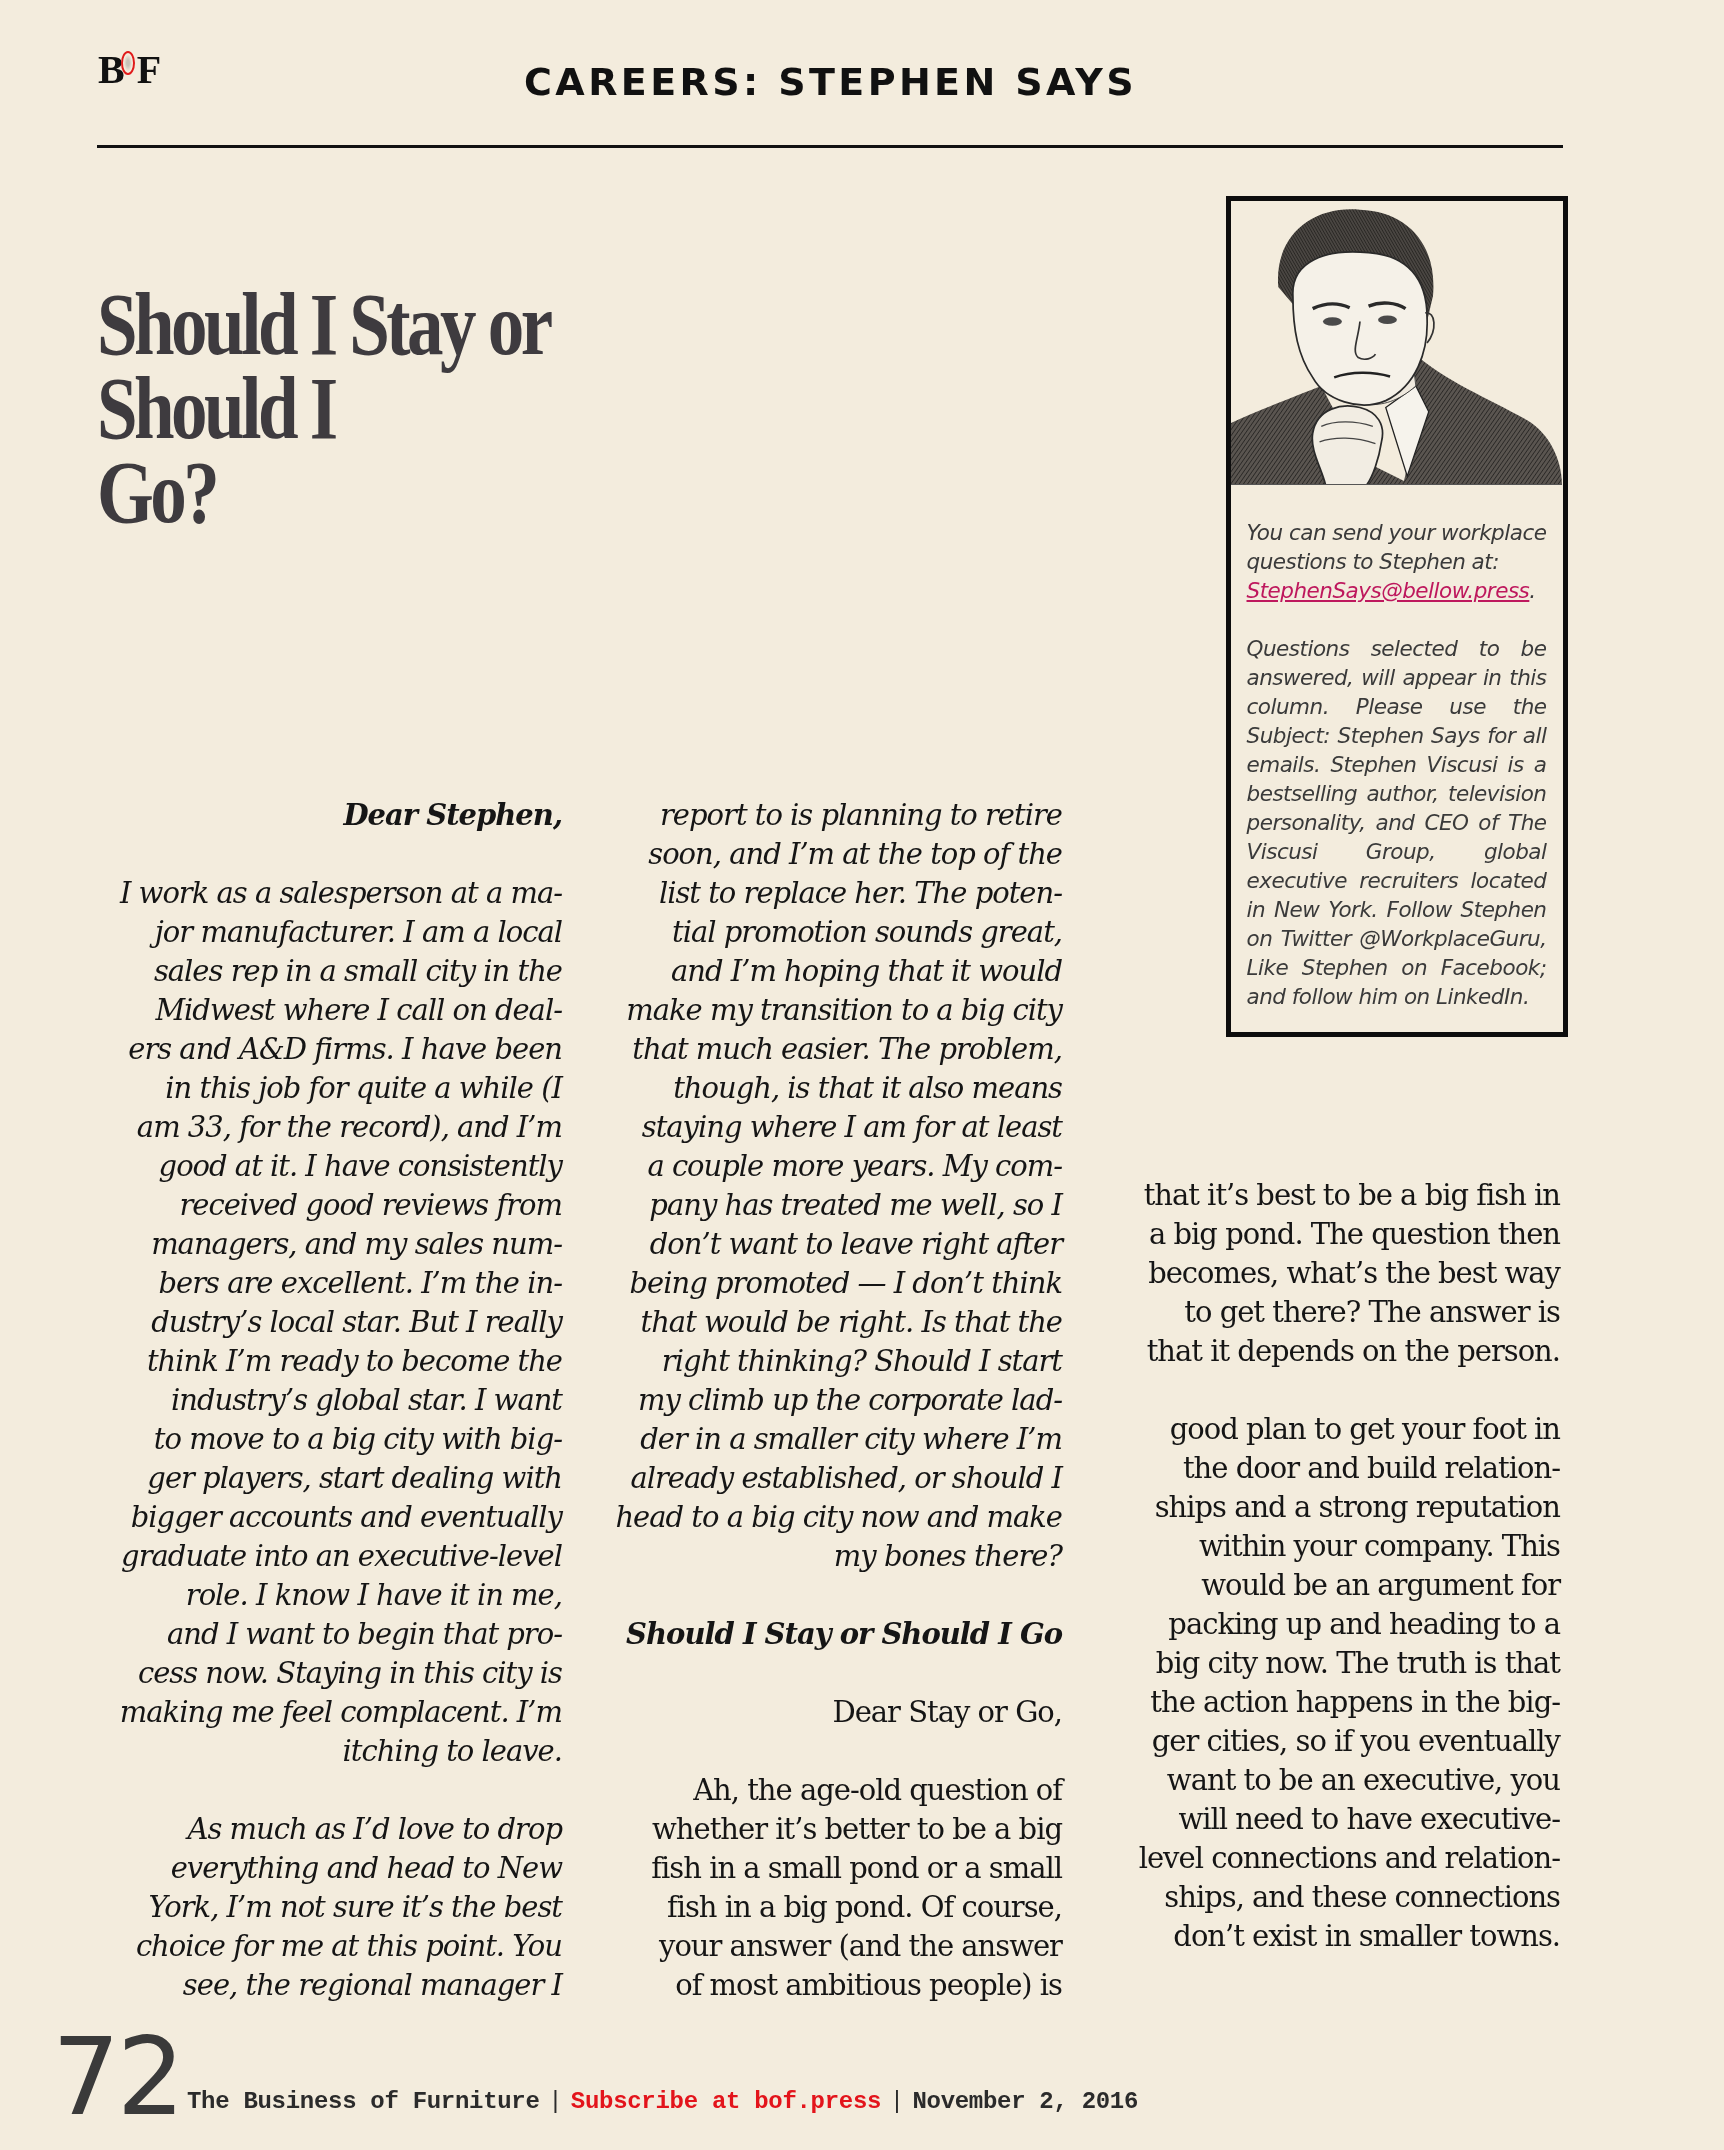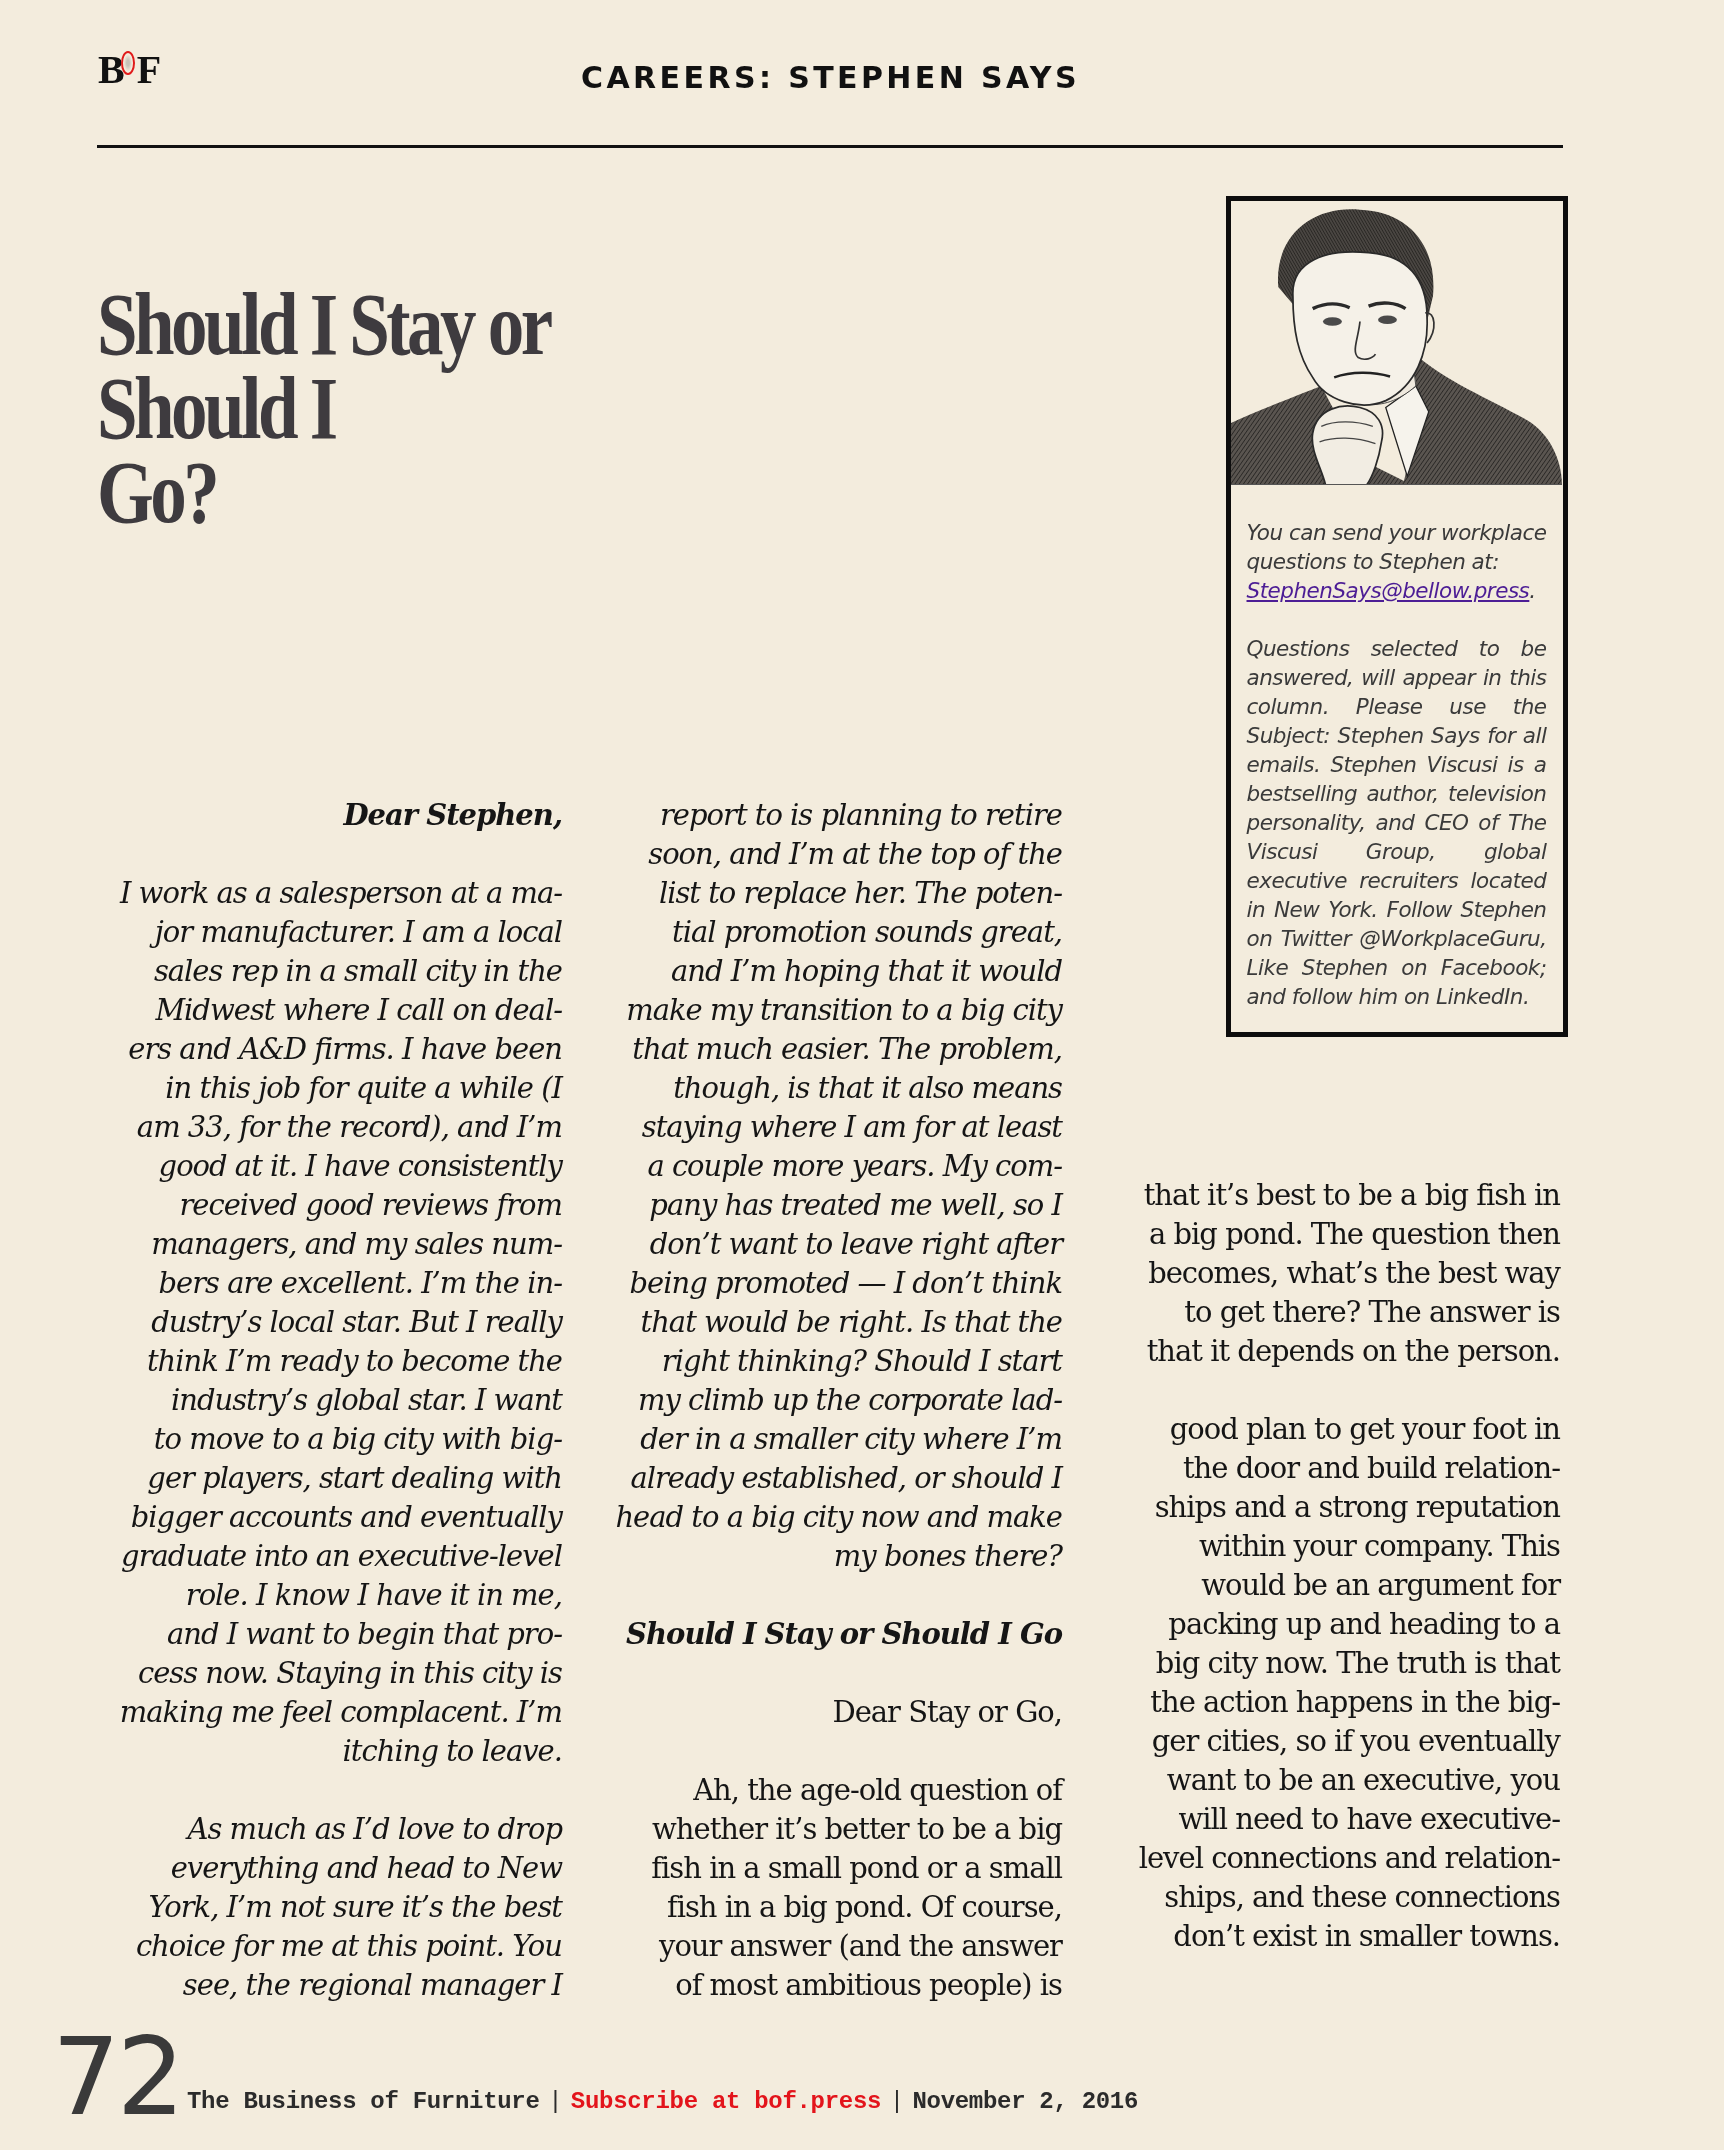--- a/index.html
+++ b/index.html
@@ -27,21 +27,21 @@
     border: 2.6px solid #e01b1b; border-radius: 50%;
     vertical-align: -3.4px;
     margin: 0 1.7px 0 0;
     background: radial-gradient(ellipse at center, #c7c2b8 20%, #f3ecdd 60%);
     box-sizing: border-box;
   }
   .section-title {
     left: 0; width: 1661px; top: 60px;
     text-align: center;
     font-family: "DejaVu Sans", sans-serif;
-    font-weight: bold; font-size: 30px; letter-spacing: 3.4px;
+    font-weight: bold; font-size: 38px; letter-spacing: 3.4px;
     color: #111;
   }
   .header-rule {
     left: 97px; top: 145px; width: 1466px; height: 3.4px; background: #111;
   }
 
   
   .article-title {
     left: 97px; top: 282px; width: 774px;
     font-family: "Liberation Serif", serif;
@@ -63,21 +63,21 @@
   }
   .sidebar-text {
     position: absolute; left: 15.5px; top: 317px; width: 300px;
     font-family: "DejaVu Sans", sans-serif;
     font-style: italic; font-size: 21.5px; line-height: 29px;
     color: #3a3a3a;
     letter-spacing: -0.5px;
   }
   .sidebar-text p { margin: 0 0 29px 0; }
   .sidebar-text .just { text-align: justify; }
-  .email-link { color: #4c1d95; text-decoration: underline; }
+  .email-link { color: #be185d; text-decoration: underline; }
 
   
   .col {
     position: absolute; width: 465px;
     font-family: "DejaVu Serif", serif;
     font-size: 29px; line-height: 39px;
     color: #151515;
     letter-spacing: -1px;
   }
   .col p { margin: 0 0 39px 0; text-align: right; }

